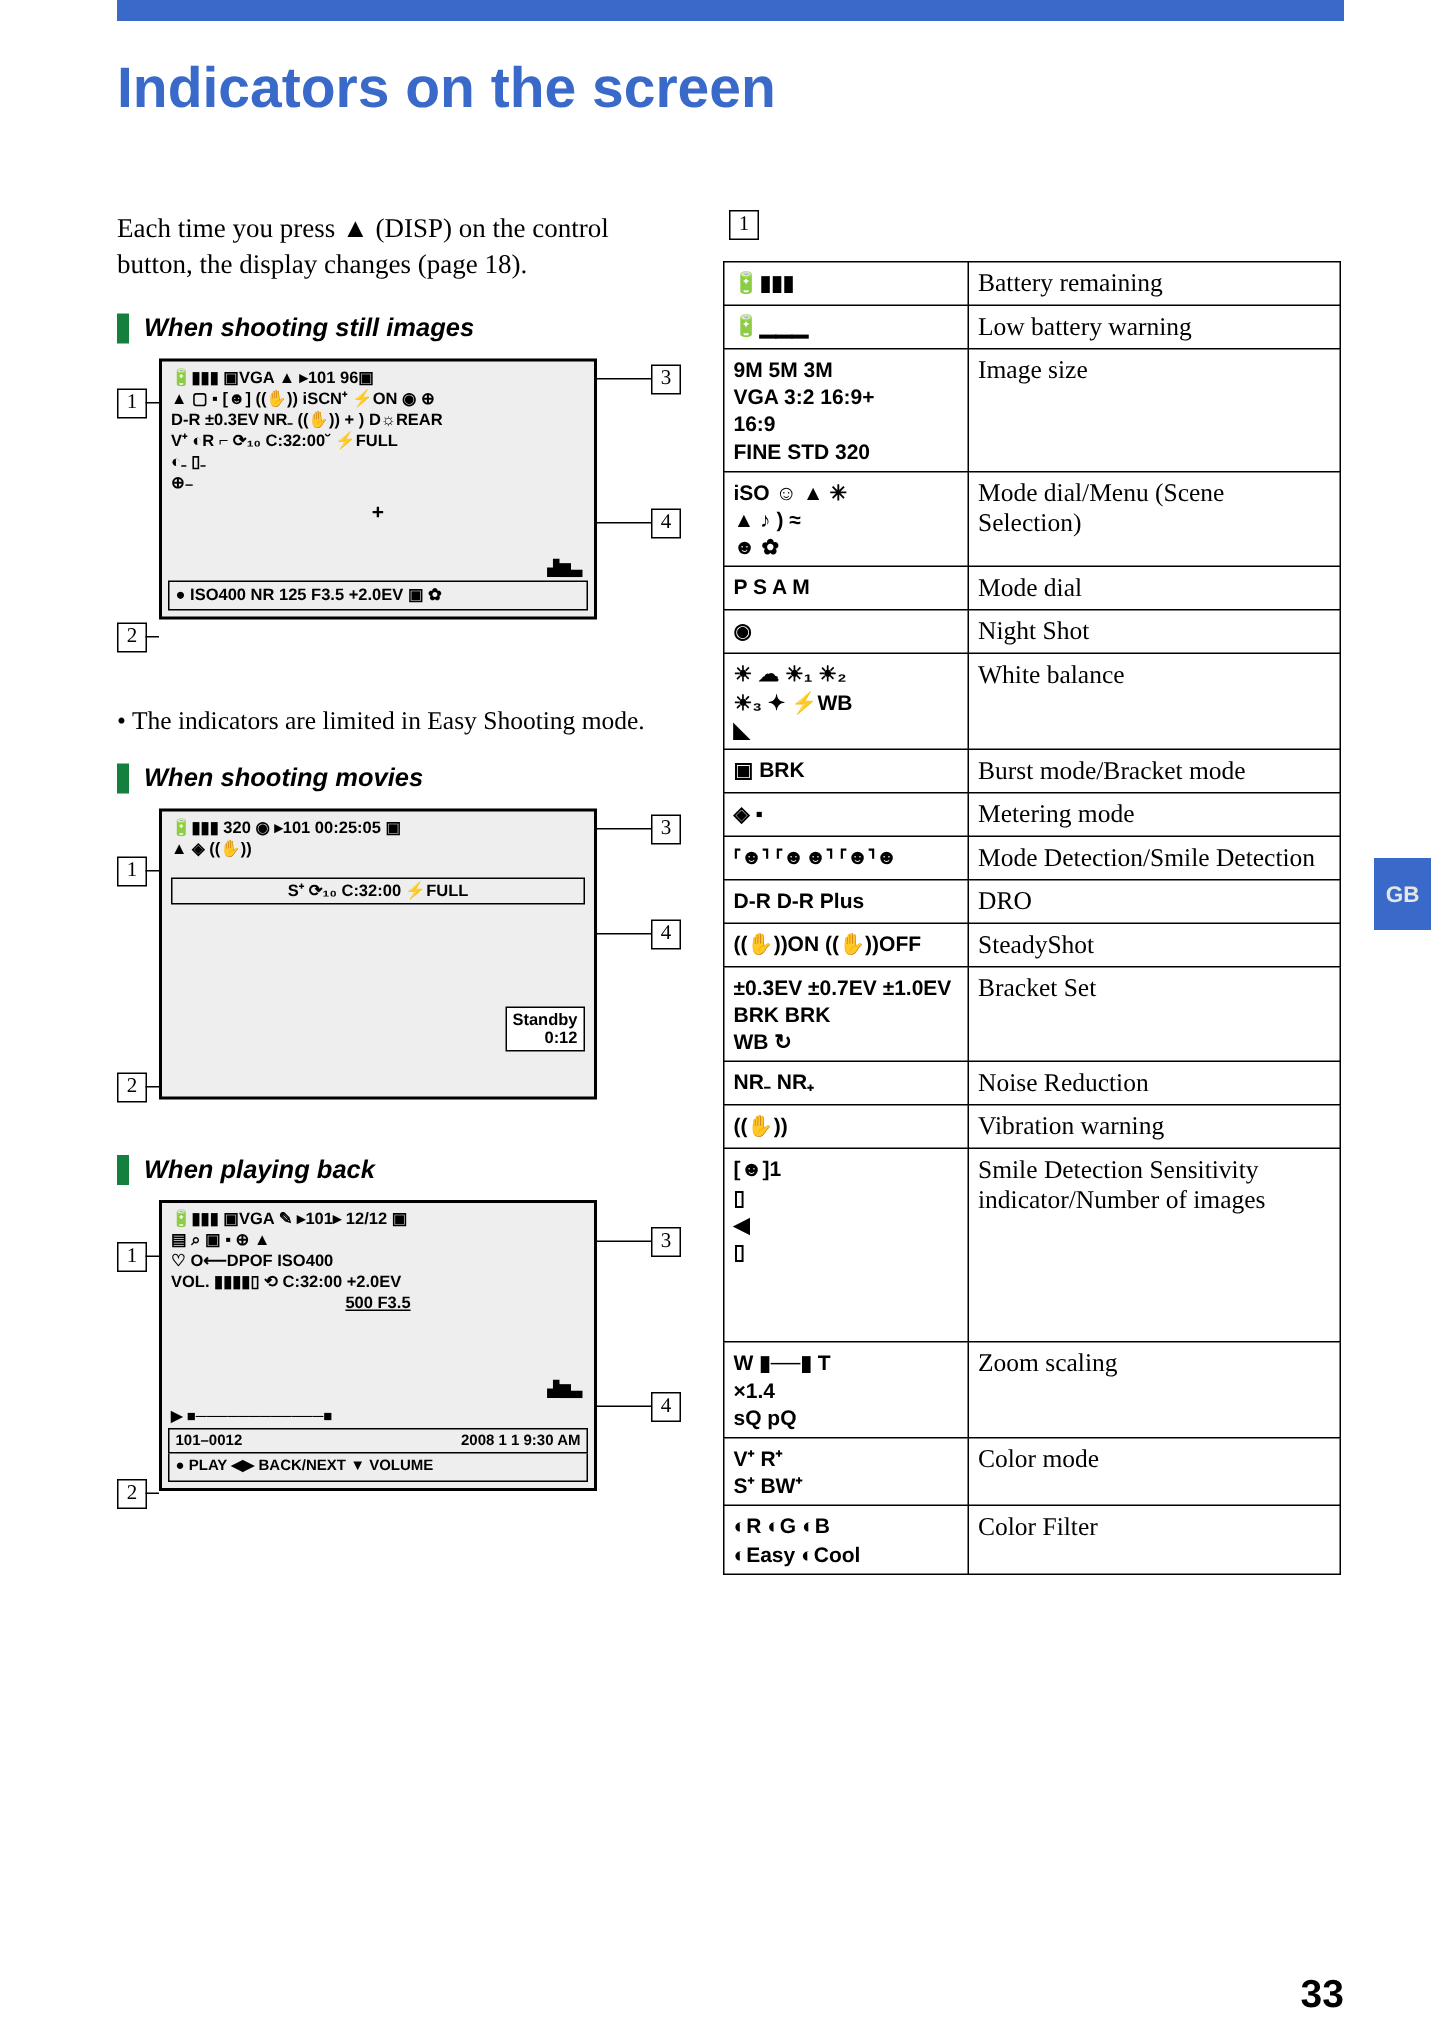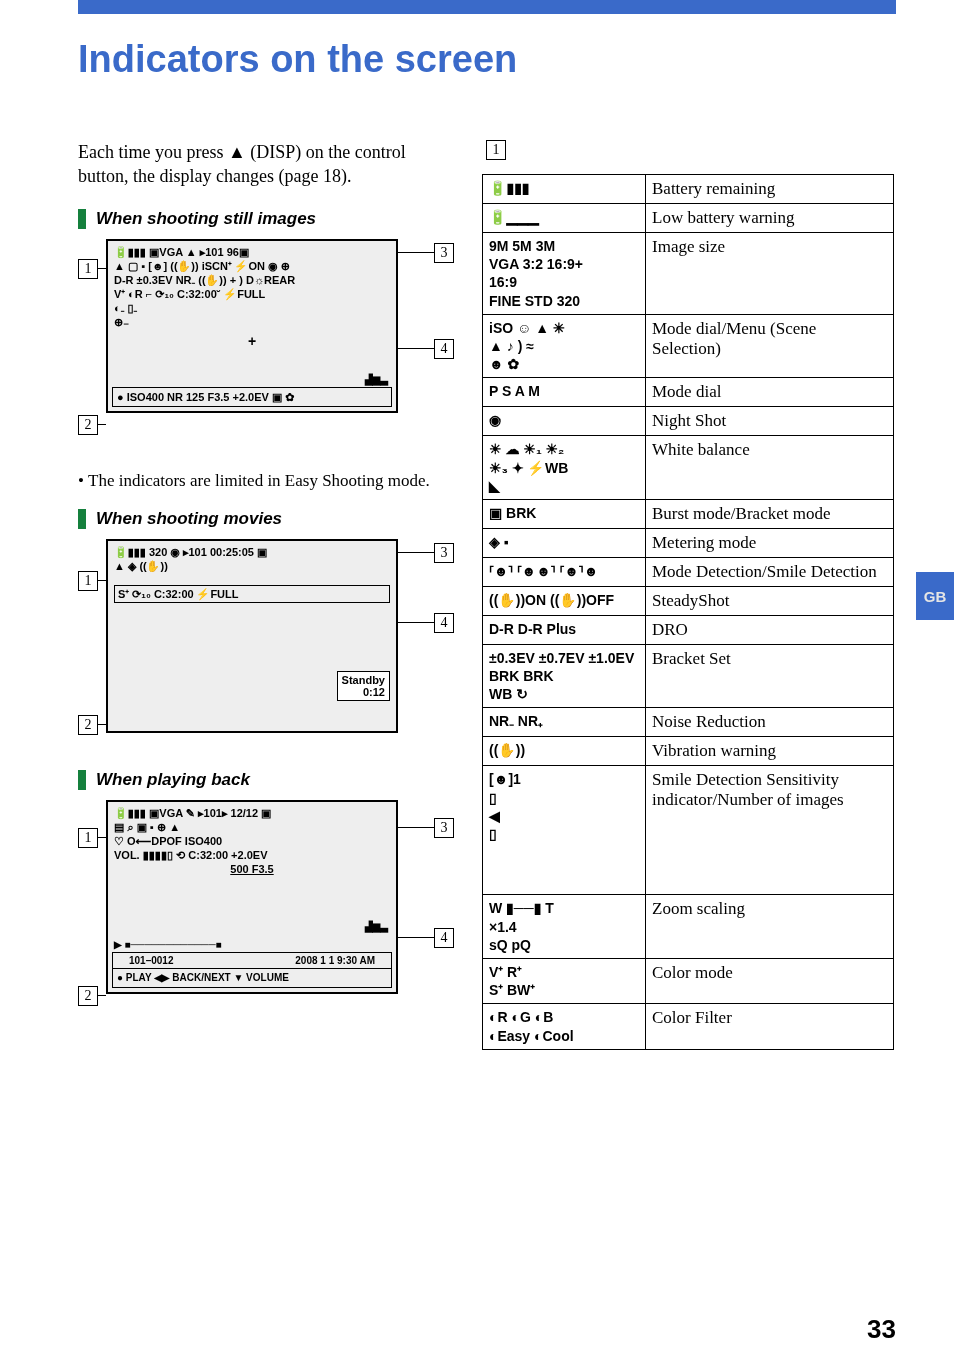--- a/index.html
+++ b/index.html
@@ -207,21 +207,21 @@
       <div class="callout-line" style="left:19px; top:41px; width:9px;"></div>
       <div class="callout-line" style="left:317px; top:13px; width:39px;"></div>
       <div class="callout-line" style="left:317px; top:83px; width:39px;"></div>
       <div class="callout-line" style="left:19px; top:185px; width:9px;"></div>
 
       <div class="diagram-box mov">
         <div style="padding:4px 6px;">
           <div class="mini-icons">🔋▮▮▮     320 ◉  ▸101    00:25:05 ▣</div>
           <div class="mini-icons">▲     ◈         ((✋))</div>
           <div style="height:12px;"></div>
-          <div style="border:1px solid #000; padding:1px 3px; display:flex; justify-content:flex-start;" class="mini-icons">
+          <div style="border:1px solid #000; padding:1px 15px; display:flex; justify-content:center;" class="mini-icons">
             <span>S⁺           ⟳₁₀ C:32:00        ⚡FULL</span>
           </div>
         </div>
         <div style="position:absolute; right:6px; bottom:30px; border:1px solid #000; padding:2px 4px; background:#fff; font-size:11px; text-align:right;">
           <div>Standby</div>
           <div>   0:12</div>
         </div>
       </div>
     </div>
 
@@ -241,21 +241,21 @@
         <div style="padding:4px 6px;">
           <div class="mini-icons">🔋▮▮▮     ▣VGA ✎  ▸101▸     12/12 ▣</div>
           <div class="mini-icons">▤ ⌕             ▣          ▪ ⊕ ▲</div>
           <div class="mini-icons">♡ O⟵DPOF                    ISO400</div>
           <div class="mini-icons">VOL. ▮▮▮▮▯   ⟲ C:32:00   +2.0EV</div>
           <div class="mini-icons" style="text-align:center;text-decoration:underline;">                            500 F3.5</div>
           <div style="position:absolute; right:8px; bottom:60px; font-size:10px;">▟▆▃</div>
           <div style="position:absolute; left:6px; right:6px; bottom:40px; font-size:10px;" class="mini-icons">▶  ■────────────■</div>
         </div>
         <div style="position:absolute; left:4px; right:4px; bottom:4px;">
-          <div style="border:1px solid #000; padding:2px 16px; display:flex; justify-content:space-between; font-size:10px;">
+          <div style="border:1px solid #000; padding:2px 4px; display:flex; justify-content:space-between; font-size:10px;">
             <span>101–0012</span>
             <span>2008  1  1   9:30 AM</span>
           </div>
           <div style="border:1px solid #000; border-top:none; padding:2px 4px; font-size:10px;" class="mini-icons">● PLAY     ◀▶ BACK/NEXT     ▼ VOLUME</div>
         </div>
       </div>
     </div>
   </div>
 
   <div class="right-col">
@@ -303,26 +303,26 @@
           </tr>
           <tr>
             <td class="icon" style="white-space: pre-line;">◈  ▪</td>
             <td>Metering mode</td>
           </tr>
           <tr>
             <td class="icon" style="white-space: pre-line;">⸢☻⸣ ⸢☻☻⸣ ⸢☻⸣☻</td>
             <td>Mode Detection/Smile Detection</td>
           </tr>
           <tr>
+            <td class="icon" style="white-space: pre-line;">D-R  D-R Plus</td>
+            <td>DRO</td>
+          </tr>
+          <tr>
             <td class="icon" style="white-space: pre-line;">((✋))ON ((✋))OFF</td>
             <td>SteadyShot</td>
-          </tr>
-          <tr>
-            <td class="icon" style="white-space: pre-line;">D-R  D-R Plus</td>
-            <td>DRO</td>
           </tr>
           <tr>
             <td class="icon" style="white-space: pre-line;">±0.3EV ±0.7EV ±1.0EV
 BRK BRK
 WB ↻</td>
             <td>Bracket Set</td>
           </tr>
           <tr>
             <td class="icon" style="white-space: pre-line;">NR₋ NR₊</td>
             <td>Noise Reduction</td>

